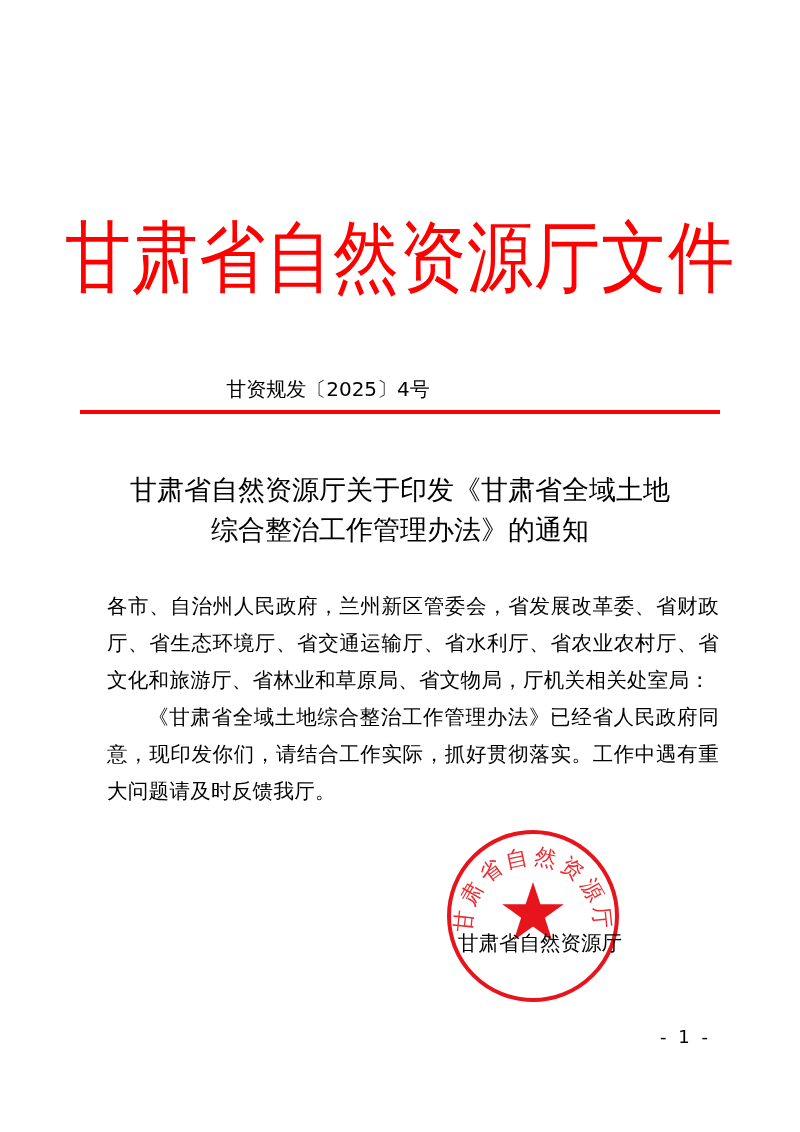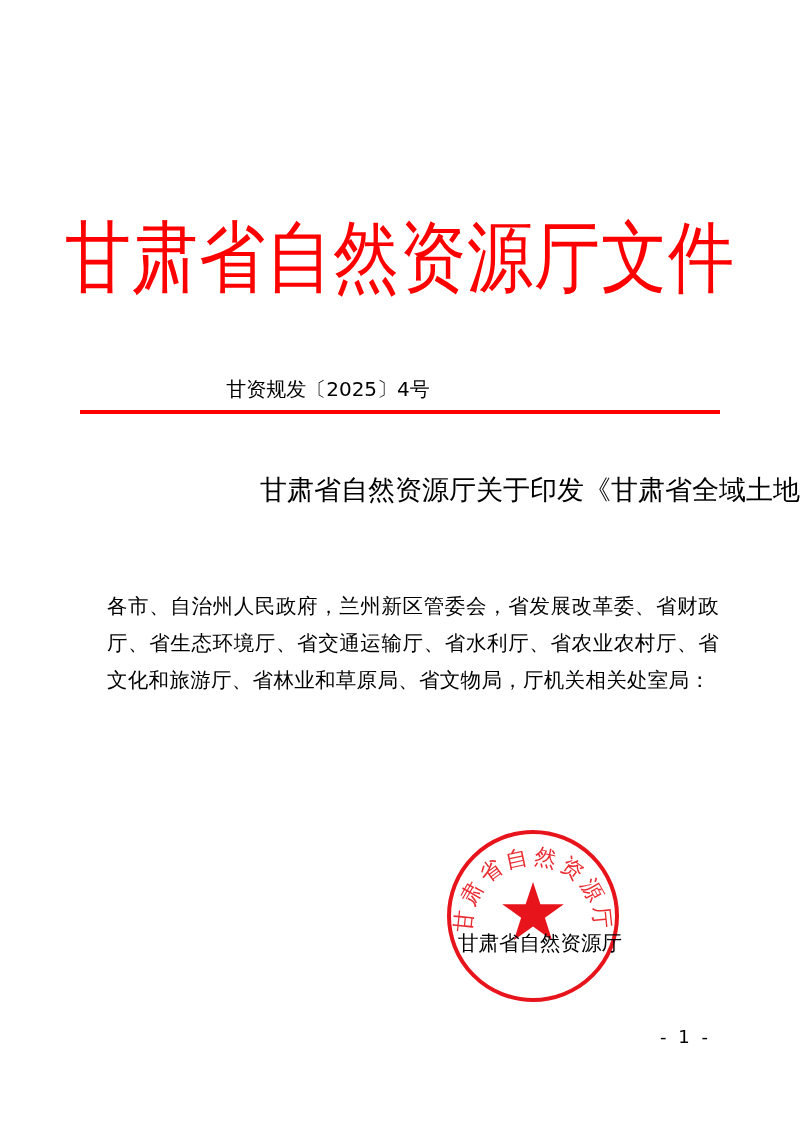--- a/index.html
+++ b/index.html
@@ -4,43 +4,45 @@
 <style>
   html, body { margin: 0; padding: 0; background: #ffffff; }
   body { width: 800px; height: 1132px; position: relative; overflow: hidden;
          font-family: "DejaVu Sans", "Liberation Sans", sans-serif; color: #000; }
   .abs { position: absolute; }
   #header-title { left: 0; top: 205px; width: 800px; text-align: center;
     font-size: 66px; line-height: 90px; color: #ff0000; letter-spacing: 1px; font-weight: normal;
     transform: scaleY(1.18); transform-origin: center top; }
   #doc-number { left: 0; top: 375px; width: 656px; text-align: center; font-size: 20px; line-height: 28px; }
   #red-rule { left: 80px; top: 410px; width: 640px; height: 4px; background: #ff0000; }
-  #doc-title { left: 0; top: 470px; width: 800px; text-align: right; font-size: 27px; line-height: 40px; }
+  #doc-title { left: 0; top: 470px; width: 800px; text-align: center; font-size: 27px; line-height: 40px; }
   #body { left: 107px; top: 588px; width: 612px; font-size: 20.5px; line-height: 37px; letter-spacing: 0.3px; text-align: justify; }
   #body p { margin: 0; }
   #body .indent { text-indent: 2em; }
   #seal { left: 445px; top: 828px; width: 176px; height: 176px; }
   #signature { left: 440px; top: 925px; width: 200px; text-align: center; font-size: 20.5px; line-height: 36px; }
   #page-number { left: 660px; top: 1025px; font-size: 18px; line-height: 24px; letter-spacing: 3px; }
 </style>
 </head>
 <body>
 
 <div class="abs" id="header-title">甘肃省自然资源厅文件</div>
 
 <div class="abs" id="doc-number">甘资规发〔2025〕4号</div>
 
 <div class="abs" id="red-rule"></div>
 
 <div class="abs" id="doc-title">
   <div>甘肃省自然资源厅关于印发《甘肃省全域土地</div>
+  <div>综合整治工作管理办法》的通知</div>
 </div>
 
 <div class="abs" id="body">
   <p>各市、自治州人民政府，兰州新区管委会，省发展改革委、省财政厅、省生态环境厅、省交通运输厅、省水利厅、省农业农村厅、省文化和旅游厅、省林业和草原局、省文物局，厅机关相关处室局：</p>
+  <p class="indent">《甘肃省全域土地综合整治工作管理办法》已经省人民政府同意，现印发你们，请结合工作实际，抓好贯彻落实。工作中遇有重大问题请及时反馈我厅。</p>
 </div>
 
 <svg class="abs" id="seal" viewBox="0 0 176 176">
   <defs>
     <path id="seal-arc" d="M 30 120 A 62 62 0 1 1 146 120"></path>
   </defs>
   <circle cx="88" cy="88" r="84" fill="none" stroke="#e8141b" stroke-width="4"></circle>
   <text font-family="'DejaVu Sans', sans-serif" font-size="22" fill="#e8141b" opacity="0.9">
     <textPath href="#seal-arc" startOffset="50%" text-anchor="middle" letter-spacing="4">甘肃省自然资源厅</textPath>
   </text>

